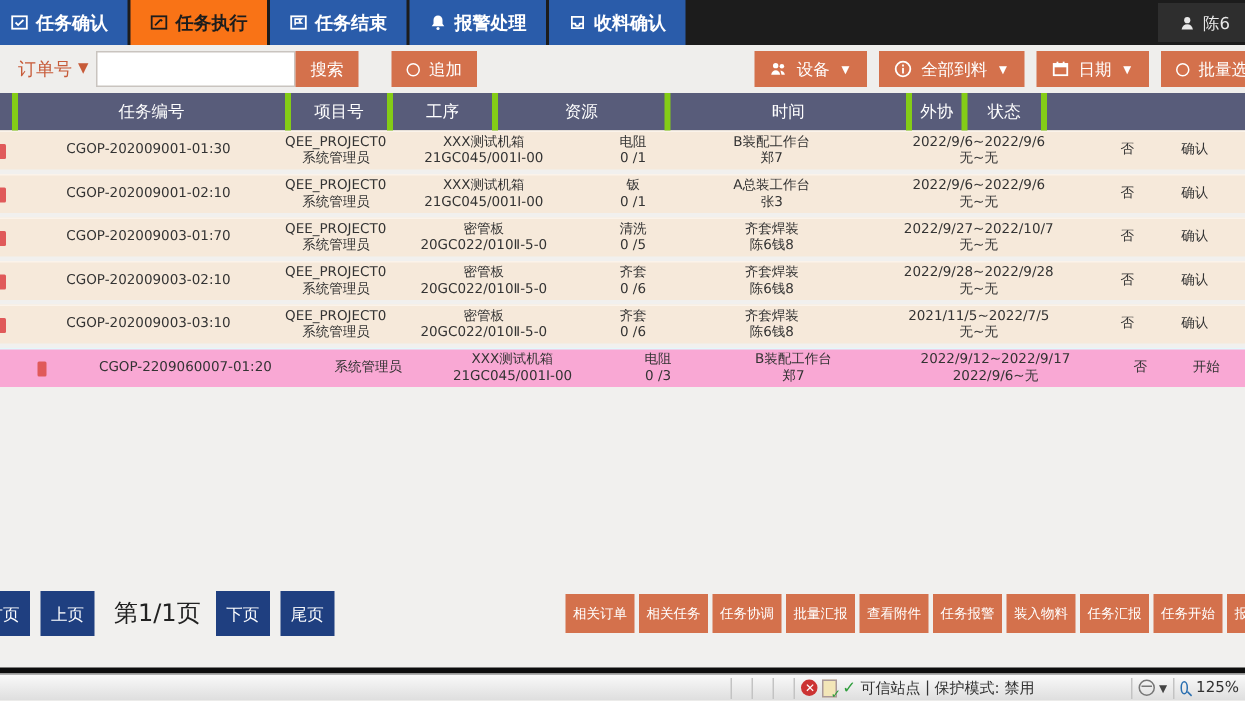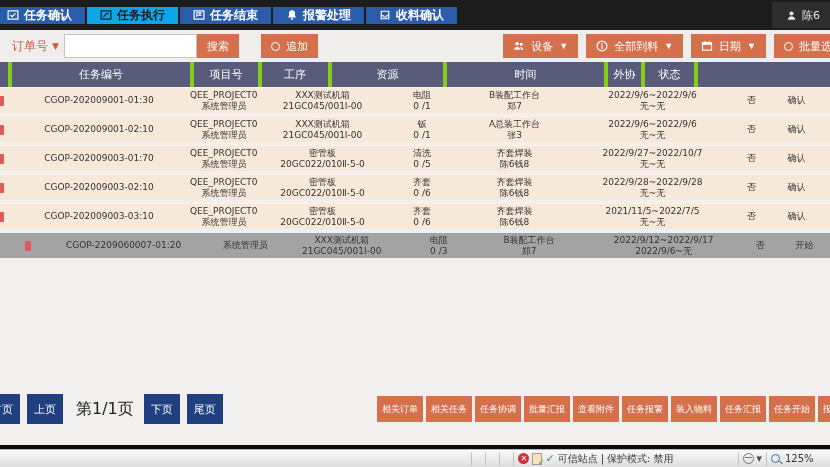--- a/index.html
+++ b/index.html
@@ -3,21 +3,21 @@
 <meta charset="utf-8">
 <style>
   * { box-sizing: border-box; }
   html,body { width:830px; height:467px; margin:0; overflow:hidden;
     font-family:"DejaVu Sans","Liberation Sans",sans-serif; background:#f1f0ee; position:relative; }
 
   
   .topbar { height:30px; background:#1c1c1c; display:flex; align-items:stretch; position:relative; }
   .tab { display:flex; align-items:center; gap:5px; padding:0 13px; background:#2a5caa; color:#fff;
     font-size:12px; font-weight:bold; margin-right:2px; cursor:pointer; white-space:nowrap; }
-  .tab.active { background:#0ea5e9; color:#1d1d1d; }
+  .tab.active { background:#f97316; color:#1d1d1d; }
   .tab svg { width:12px; height:12px; }
   .userbox { position:absolute; right:-4px; top:2px; height:26px; background:#2e2e2e; color:#e8e8e8;
     display:flex; align-items:center; gap:5px; padding:0 14px; font-size:11px; }
   .userbox svg { width:11px; height:11px; }
 
   
   .toolbar { height:32px; display:flex; align-items:center; background:#efeeec; padding-left:12px; position:relative; }
   .filter-label { color:#c75b39; font-size:12px; display:flex; align-items:center; gap:4px; margin-right:5px; cursor:pointer; }
   .caret { font-size:9px; line-height:1; }
   .search-input { width:133px; height:24px; border:1px solid #c9c4bf; font-size:12px; padding:0 4px; outline:none; }
@@ -28,21 +28,21 @@
   .toolbar-right { margin-left:auto; display:flex; gap:8px; margin-right:-12px; }
   .toolbar-right .btn { padding:0 10px; min-width:64px; justify-content:space-between; }
 
   
   .thead { display:flex; background:#585c7a; height:25px; color:#fff; font-size:11px; align-items:stretch; }
   .th { display:flex; align-items:center; justify-content:center; border-left:4px solid #84cc16; }
   .th:first-child { border-left:none; }
   .rows { }
   .row { display:flex; height:26px; margin-bottom:3px; background:#f6e9da; align-items:center;
     font-size:9px; color:#333; cursor:pointer; border-top:1px solid #fbf3ea; }
-  .row.selected { background:#a3a3a3; border-top-color:#e2f8fb;padding-left:27px; }
+  .row.selected { background:#f9a8d4; border-top-color:#e2f8fb;padding-left:27px; }
   .cell { text-align:center; line-height:10.5px; overflow:hidden; }
   .mark { width:8px; align-self:stretch; position:relative; }
   .mark::after { content:""; position:absolute; left:-2px; top:8px; width:6px; height:10px; background:#e05a5a; border-radius:1px; }
 
   
   .footer { position:absolute; top:392px; left:0; right:0; height:34px; display:flex; align-items:center; }
   .pg-btn { background:#1f3f80; color:#fff; font-size:11px; height:30px; min-width:36px; padding:0 7px;
     border:none; margin-right:7px; cursor:pointer; }
   .pg-btn.first { margin-left:-16px; }
   .pg-info { font-size:16px; color:#222; margin:0 10px 0 6px; }
@@ -68,21 +68,21 @@
   .globe::after { content:""; position:absolute; left:1px; right:1px; top:3px; border-top:1px solid #777; }
   .mini-caret { font-size:7px; color:#444; }
   .zoomcell { overflow:hidden; }
   .mag { width:9px; height:9px; border:1.5px solid #2a6fb0; border-radius:50%; position:relative; margin-right:2px; }
   .mag::after { content:""; position:absolute; width:4px; border-top:1.5px solid #2a6fb0; transform:rotate(45deg); right:-4px; bottom:-1px; }
 </style>
 </head>
 <body>
 
 <div class="topbar">
-  <div id="tabs-host" style="display:flex;align-items:center;">
+  <div id="tabs-host" style="display:flex;">
       <div class="tab" style="margin-left: -6px;">
         <svg viewBox="0 0 16 16">
           <rect x="1.5" y="2.5" width="13" height="11" fill="none" stroke="currentColor" stroke-width="1.6"></rect>
           <path d="M4.5 8l2.3 2.3L11.5 5.8" fill="none" stroke="currentColor" stroke-width="1.6"></path>
         </svg>
         <span>任务确认</span>
       </div>
       <div class="tab active">
         <svg viewBox="0 0 16 16">
           <rect x="1.5" y="2.5" width="13" height="11" fill="none" stroke="currentColor" stroke-width="1.6"></rect>
@@ -374,17 +374,17 @@
     <span class="sb-check">✓</span>
     <span class="sb-text">可信站点</span>
     <span class="sb-text">|</span>
     <span class="sb-text">保护模式: 禁用</span>
   </div>
   <div class="sb-spacer" style="max-width:60px;"></div>
   <div class="sb-cell">
     <span class="globe"></span>
     <span class="mini-caret">▼</span>
   </div>
-  <div class="sb-cell zoomcell" style="width:64px;">
+  <div class="sb-cell zoomcell" style="width:48px;">
     <span class="mag"></span>
     <span class="sb-text">125%</span>
   </div>
 </div>
 
 </body></html>

